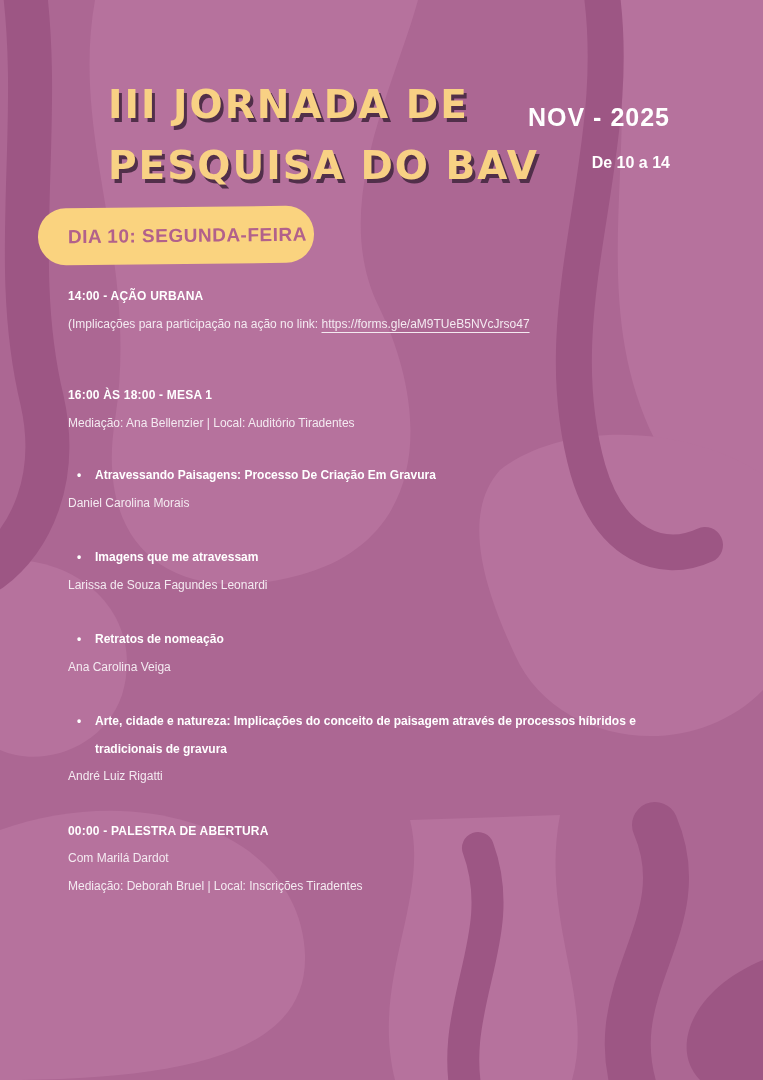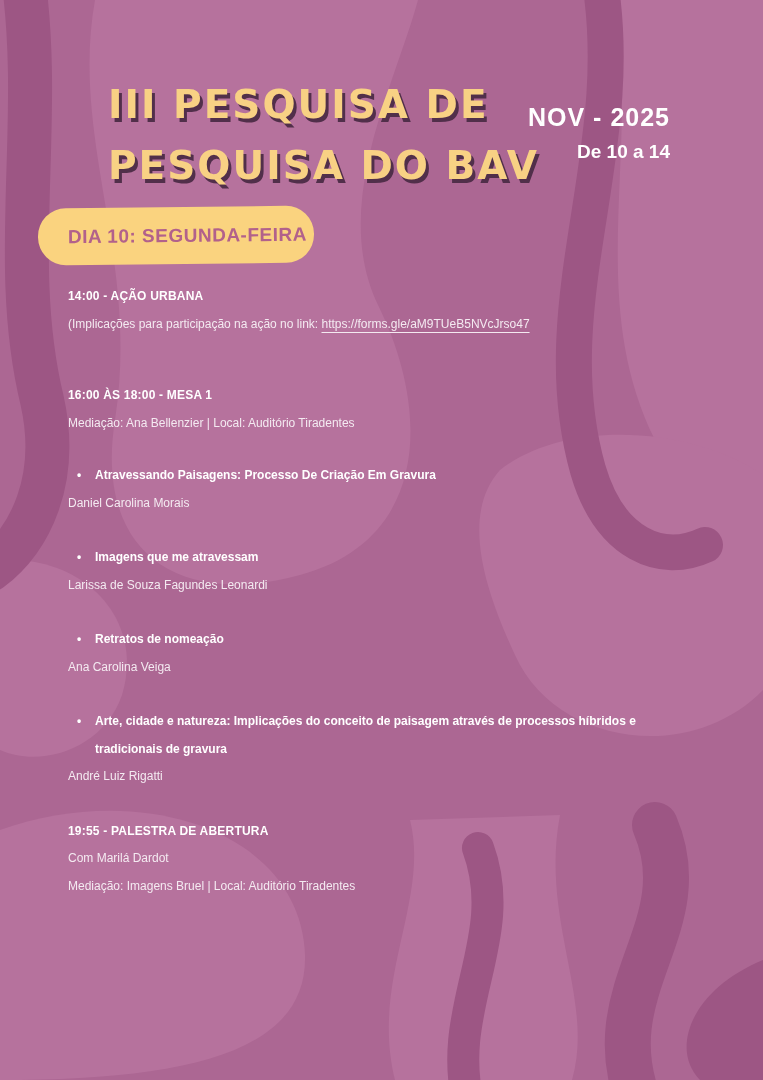--- a/index.html
+++ b/index.html
@@ -27,21 +27,21 @@
     color:var(--title-yellow, #f8d184);
     text-shadow:3px 4px 0 var(--title-shadow, #512f4a);
   }
 
   .date-block {
     position:absolute; left:500px; top:100px; width:170px;
     text-align:right; color:#ffffff; font-weight:700;
     font-family:"Liberation Sans", sans-serif;
   }
   .date-month { font-size:25px; line-height:35px; letter-spacing:1px; }
-  .date-range { font-size:19px; line-height:34px; }
+  .date-range { font-size:16px; line-height:34px;margin-top:11px; }
 
   .day-badge {
     position:absolute; left:38px; top:207px;
     width:276px; height:57px; box-sizing:border-box;
     background:var(--accent-yellow, #fad37f);
     border-radius:28px;
     display:flex; align-items:center; padding-left:30px;
     transform:rotate(-0.6deg);
   }
   .day-badge-label {
@@ -85,21 +85,21 @@
       <path class="ribbon-dark" d="M598,-30 C632,150 540,300 588,470 C610,545 662,565 705,545" stroke-width="36"></path>
       <path class="ribbon-dark" d="M478,848 C512,940 442,1010 470,1110" stroke-width="32"></path>
       <path class="ribbon-dark" d="M655,825 C700,930 590,990 642,1110" stroke-width="46"></path>
       <path class="shape-dark" d="M763,960 C690,990 670,1050 700,1080 L763,1080 Z"></path>
     </g>
   </svg>
 
   <div class="layer">
 
     <div class="title-block">
-      <div class="title-line">III PESQUISA DE</div>
+      <div class="title-line">III JORNADA DE</div>
       <div class="title-line">PESQUISA DO BAV</div>
     </div>
 
     <div class="date-block">
       <div class="date-month">NOV - 2025</div>
       <div class="date-range">De 10 a 14</div>
     </div>
 
     <div class="day-badge">
       <span class="day-badge-label">DIA 10: SEGUNDA-FEIRA</span>
@@ -130,19 +130,19 @@
         <span>Retratos de nomeação</span>
       </div>
       <div class="line">Ana Carolina Veiga</div>
 
       <div class="talk mt-talk">
         <span class="dot">•</span>
         <span>Arte, cidade e natureza: Implicações do conceito de paisagem através de processos híbridos e tradicionais de gravura</span>
       </div>
       <div class="line">André Luiz Rigatti</div>
 
-      <div class="line h mt-talk">19:55 - PALESTRA DE ABERTURA</div>
+      <div class="line h mt-talk">00:00 - PALESTRA DE ABERTURA</div>
       <div class="line">Com Marilá Dardot</div>
-      <div class="line">Mediação: Imagens Bruel | Local: Auditório Tiradentes</div>
+      <div class="line">Mediação: Deborah Bruel | Local: Inscrições Tiradentes</div>
 
     </div>
   </div>
 </div>
 
 </body></html>

